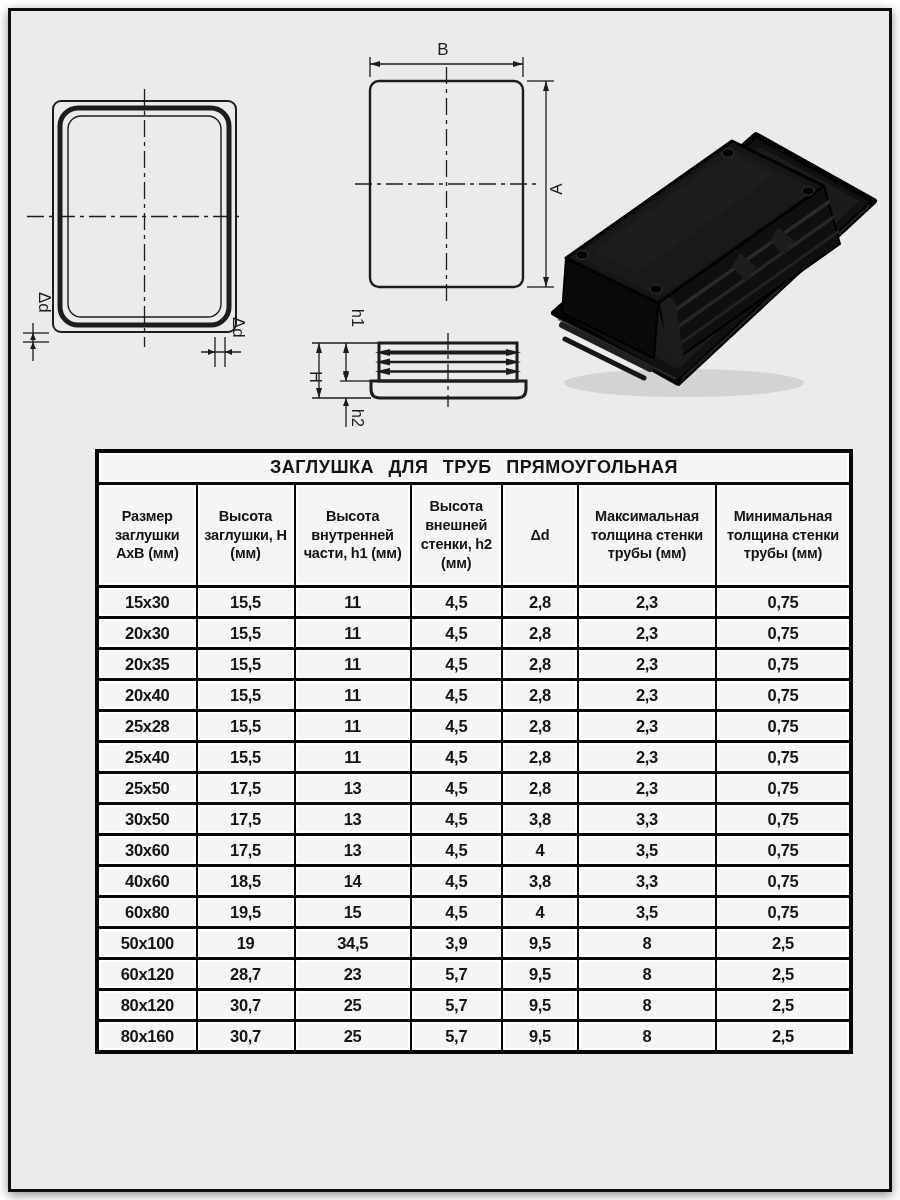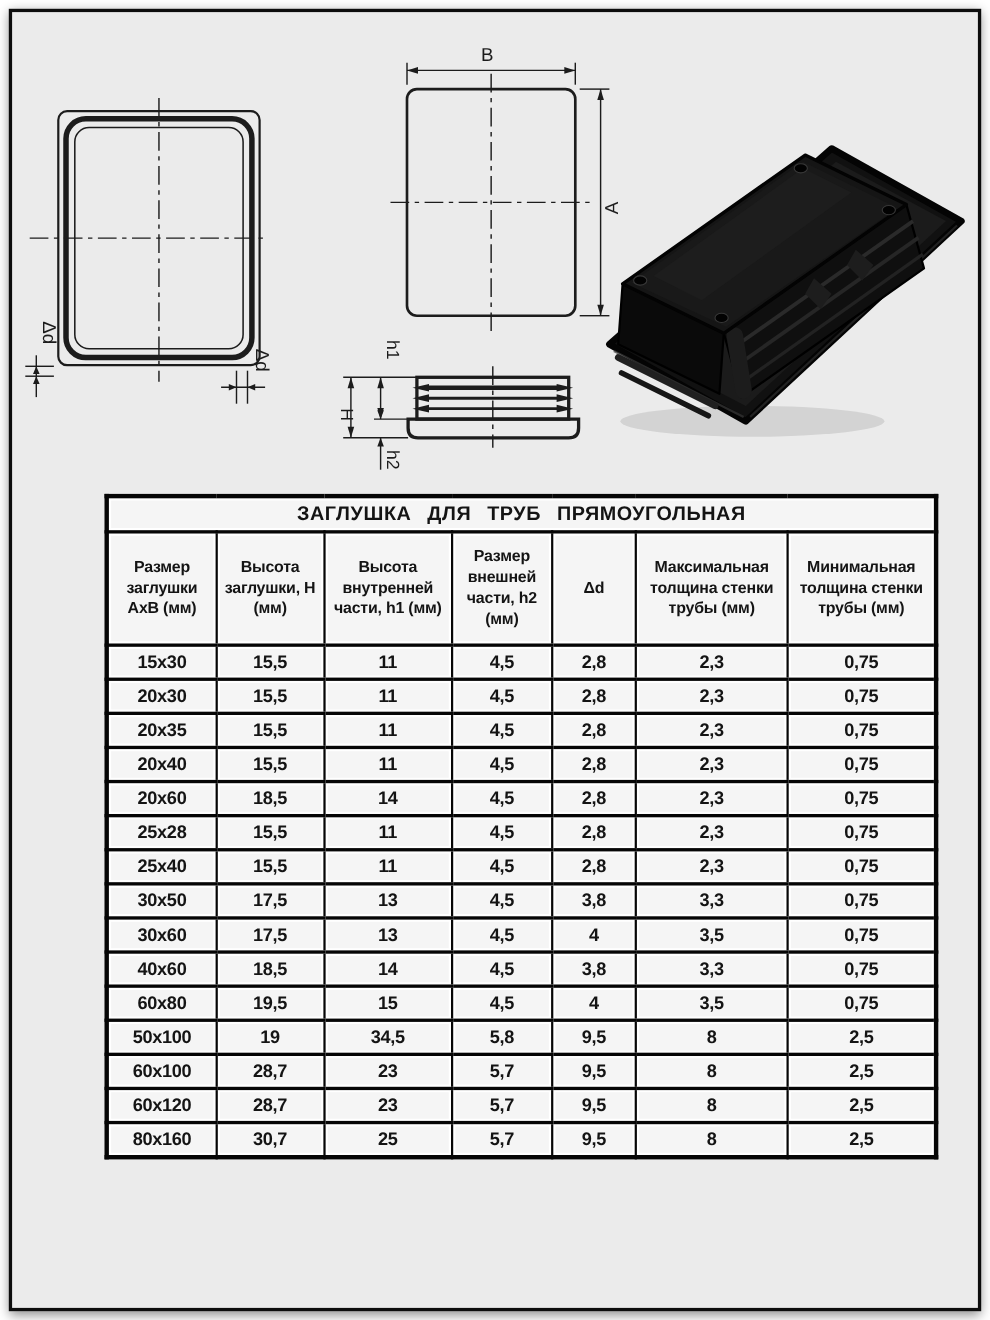--- a/index.html
+++ b/index.html
@@ -157,21 +157,21 @@
           <col style="width:17.9%">
         </colgroup>
         <thead>
           <tr>
             <th class="title-cell" colspan="7">ЗАГЛУШКА ДЛЯ ТРУБ ПРЯМОУГОЛЬНАЯ</th>
           </tr>
           <tr class="header-row">
               <th>Размер заглушки АхВ (мм)</th>
               <th>Высота заглушки, Н (мм)</th>
               <th>Высота внутренней части, h1 (мм)</th>
-              <th>Размер внешней части, h2 (мм)</th>
+              <th>Высота внешней стенки, h2 (мм)</th>
               <th>Δd</th>
               <th>Максимальная толщина стенки трубы (мм)</th>
               <th>Минимальная толщина стенки трубы (мм)</th>
             </tr>
         </thead>
         <tbody class="rows">
             <tr>
               <td>15x30</td>
               <td>15,5</td>
               <td>11</td>
@@ -201,41 +201,41 @@
             <tr>
               <td>20x40</td>
               <td>15,5</td>
               <td>11</td>
               <td>4,5</td>
               <td>2,8</td>
               <td>2,3</td>
               <td>0,75</td>
             </tr>
             <tr>
-              <td>20x60</td>
-              <td>18,5</td>
-              <td>14</td>
-              <td>4,5</td>
-              <td>2,8</td>
-              <td>2,3</td>
-              <td>0,75</td>
-            </tr>
-            <tr>
               <td>25x28</td>
               <td>15,5</td>
               <td>11</td>
               <td>4,5</td>
               <td>2,8</td>
               <td>2,3</td>
               <td>0,75</td>
             </tr>
             <tr>
               <td>25x40</td>
               <td>15,5</td>
               <td>11</td>
+              <td>4,5</td>
+              <td>2,8</td>
+              <td>2,3</td>
+              <td>0,75</td>
+            </tr>
+            <tr>
+              <td>25x50</td>
+              <td>17,5</td>
+              <td>13</td>
               <td>4,5</td>
               <td>2,8</td>
               <td>2,3</td>
               <td>0,75</td>
             </tr>
             <tr>
               <td>30x50</td>
               <td>17,5</td>
               <td>13</td>
               <td>4,5</td>
@@ -267,44 +267,44 @@
               <td>15</td>
               <td>4,5</td>
               <td>4</td>
               <td>3,5</td>
               <td>0,75</td>
             </tr>
             <tr>
               <td>50x100</td>
               <td>19</td>
               <td>34,5</td>
-              <td>5,8</td>
-              <td>9,5</td>
-              <td>8</td>
-              <td>2,5</td>
-            </tr>
-            <tr>
-              <td>60x100</td>
-              <td>28,7</td>
-              <td>23</td>
-              <td>5,7</td>
+              <td>3,9</td>
               <td>9,5</td>
               <td>8</td>
               <td>2,5</td>
             </tr>
             <tr>
               <td>60x120</td>
               <td>28,7</td>
               <td>23</td>
               <td>5,7</td>
               <td>9,5</td>
               <td>8</td>
               <td>2,5</td>
             </tr>
             <tr>
+              <td>80x120</td>
+              <td>30,7</td>
+              <td>25</td>
+              <td>5,7</td>
+              <td>9,5</td>
+              <td>8</td>
+              <td>2,5</td>
+            </tr>
+            <tr>
               <td>80x160</td>
               <td>30,7</td>
               <td>25</td>
               <td>5,7</td>
               <td>9,5</td>
               <td>8</td>
               <td>2,5</td>
             </tr>
           </tbody>
       </table>

